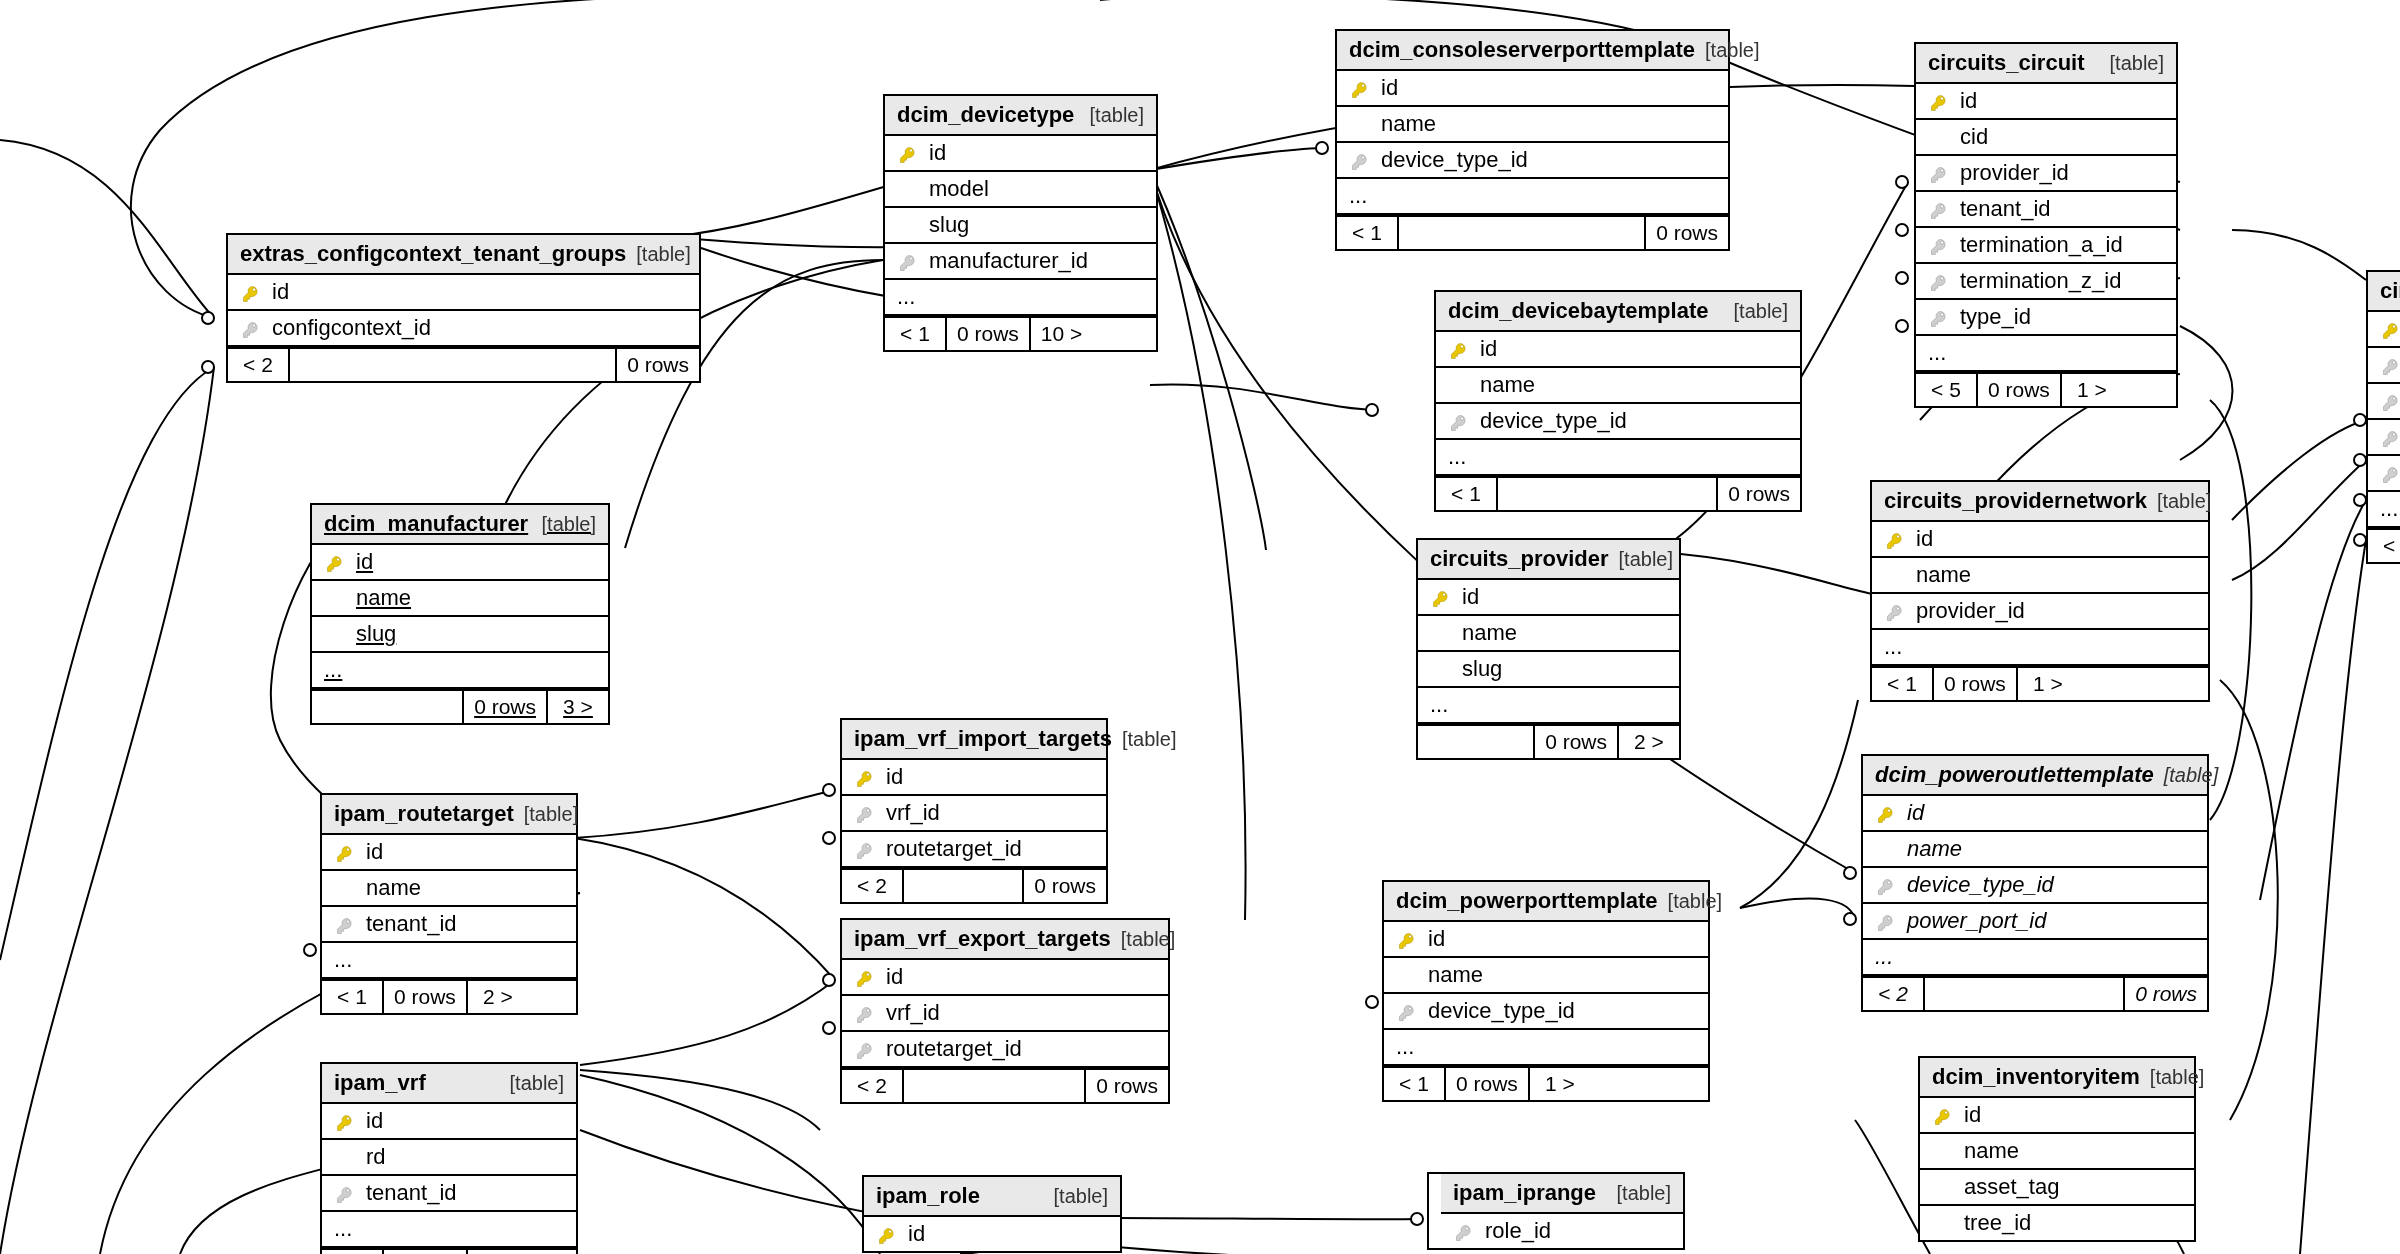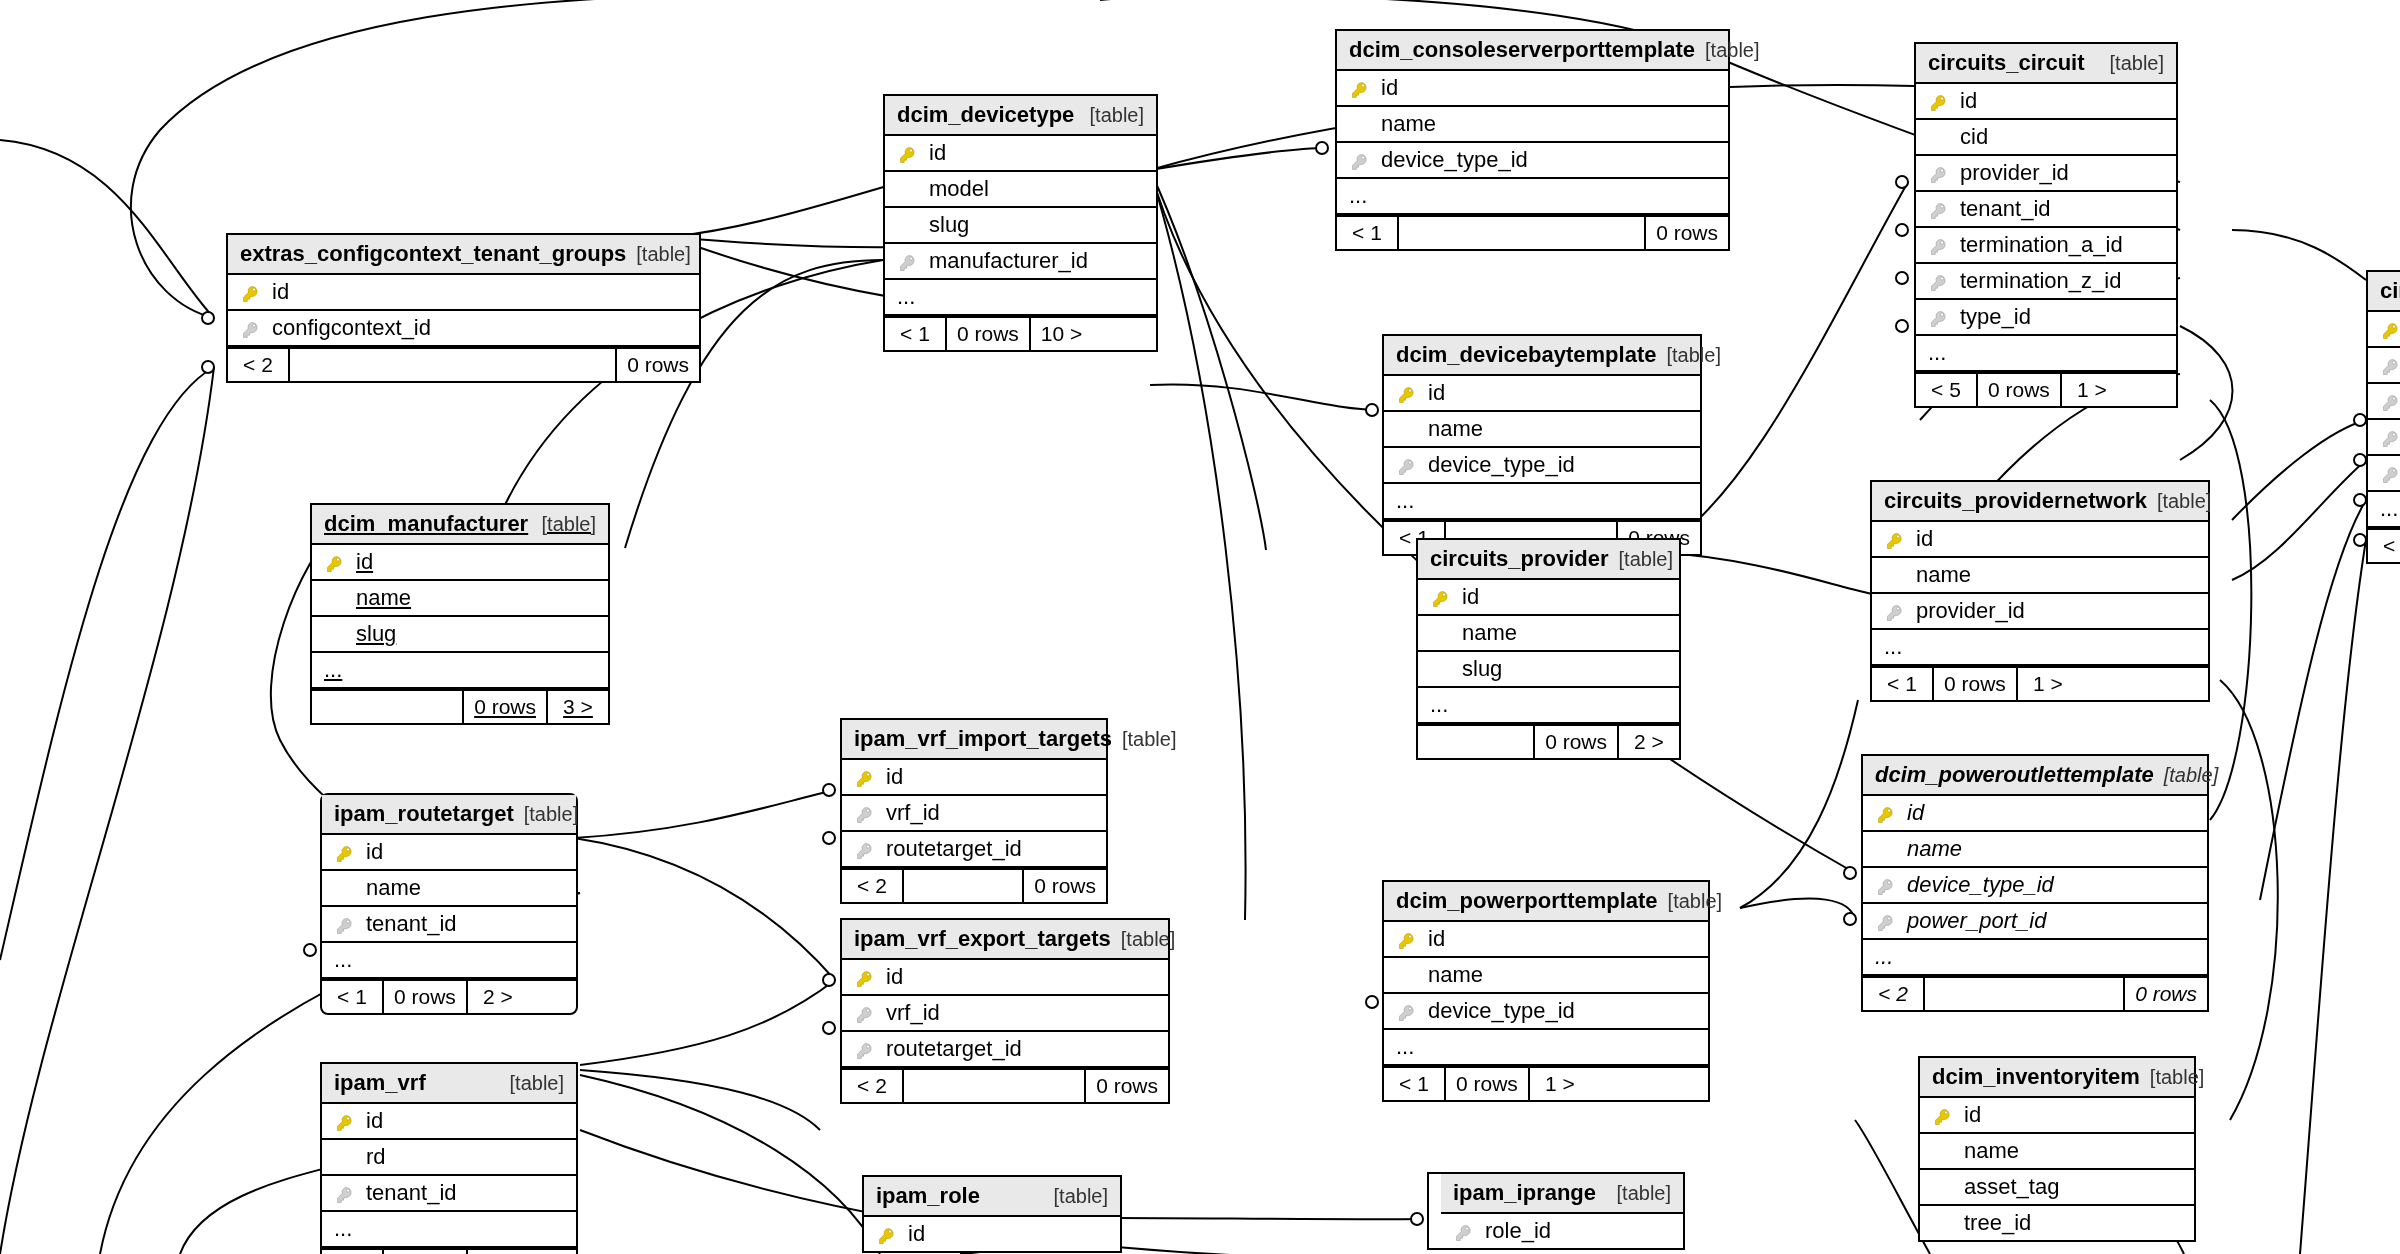--- a/index.html
+++ b/index.html
@@ -215,21 +215,21 @@
   <div class="row"><span>name</span></div>
   <div class="row"><span>slug</span></div>
   <div class="row ellipsis">...</div>
   <div class="ftr">
     <div class="sp"></div>
     <div class="cell">0 rows</div>
     <div class="cell">3 &gt;</div>
   </div>
 </div>
 
-<div class="tbl" style="left:320px; top:793px; width:258px;border-radius:8px;">
+<div class="tbl" style="left:320px; top:793px; width:258px;">
   <div class="hdr">
     <span class="title">ipam_routetarget</span>
     <span class="tag">[table]</span>
   </div>
   <div class="row"><span class="icon key-pk"><svg viewBox="0 0 24 24" width="18" height="18">
             <path d="M14 2a6 6 0 0 0-5.65 8L2 16.35V22h5v-3h3v-3h2.35l.65-.65A6 6 0 1 0 14 2zm2 6a2 2 0 1 1 0-4 2 2 0 0 1 0 4z"></path>
           </svg></span><span>id</span></div>
   <div class="row"><span>name</span></div>
   <div class="row"><span class="icon key-fk"><svg viewBox="0 0 24 24" width="18" height="18">
             <path d="M14 2a6 6 0 0 0-5.65 8L2 16.35V22h5v-3h3v-3h2.35l.65-.65A6 6 0 1 0 14 2zm2 6a2 2 0 1 1 0-4 2 2 0 0 1 0 4z"></path>
@@ -348,21 +348,21 @@
             <path d="M14 2a6 6 0 0 0-5.65 8L2 16.35V22h5v-3h3v-3h2.35l.65-.65A6 6 0 1 0 14 2zm2 6a2 2 0 1 1 0-4 2 2 0 0 1 0 4z"></path>
           </svg></span><span>device_type_id</span></div>
   <div class="row ellipsis">...</div>
   <div class="ftr">
     <div class="cell">&lt; 1</div>
     <div class="sp"></div>
     <div class="cell">0 rows</div>
   </div>
 </div>
 
-<div class="tbl" style="left:1382px; top:290px; width:320px;margin-top:44px;">
+<div class="tbl" style="left:1434px; top:290px; width:368px;">
   <div class="hdr">
     <span class="title">dcim_devicebaytemplate</span>
     <span class="tag">[table]</span>
   </div>
   <div class="row"><span class="icon key-pk"><svg viewBox="0 0 24 24" width="18" height="18">
             <path d="M14 2a6 6 0 0 0-5.65 8L2 16.35V22h5v-3h3v-3h2.35l.65-.65A6 6 0 1 0 14 2zm2 6a2 2 0 1 1 0-4 2 2 0 0 1 0 4z"></path>
           </svg></span><span>id</span></div>
   <div class="row"><span>name</span></div>
   <div class="row"><span class="icon key-fk"><svg viewBox="0 0 24 24" width="18" height="18">
             <path d="M14 2a6 6 0 0 0-5.65 8L2 16.35V22h5v-3h3v-3h2.35l.65-.65A6 6 0 1 0 14 2zm2 6a2 2 0 1 1 0-4 2 2 0 0 1 0 4z"></path>

